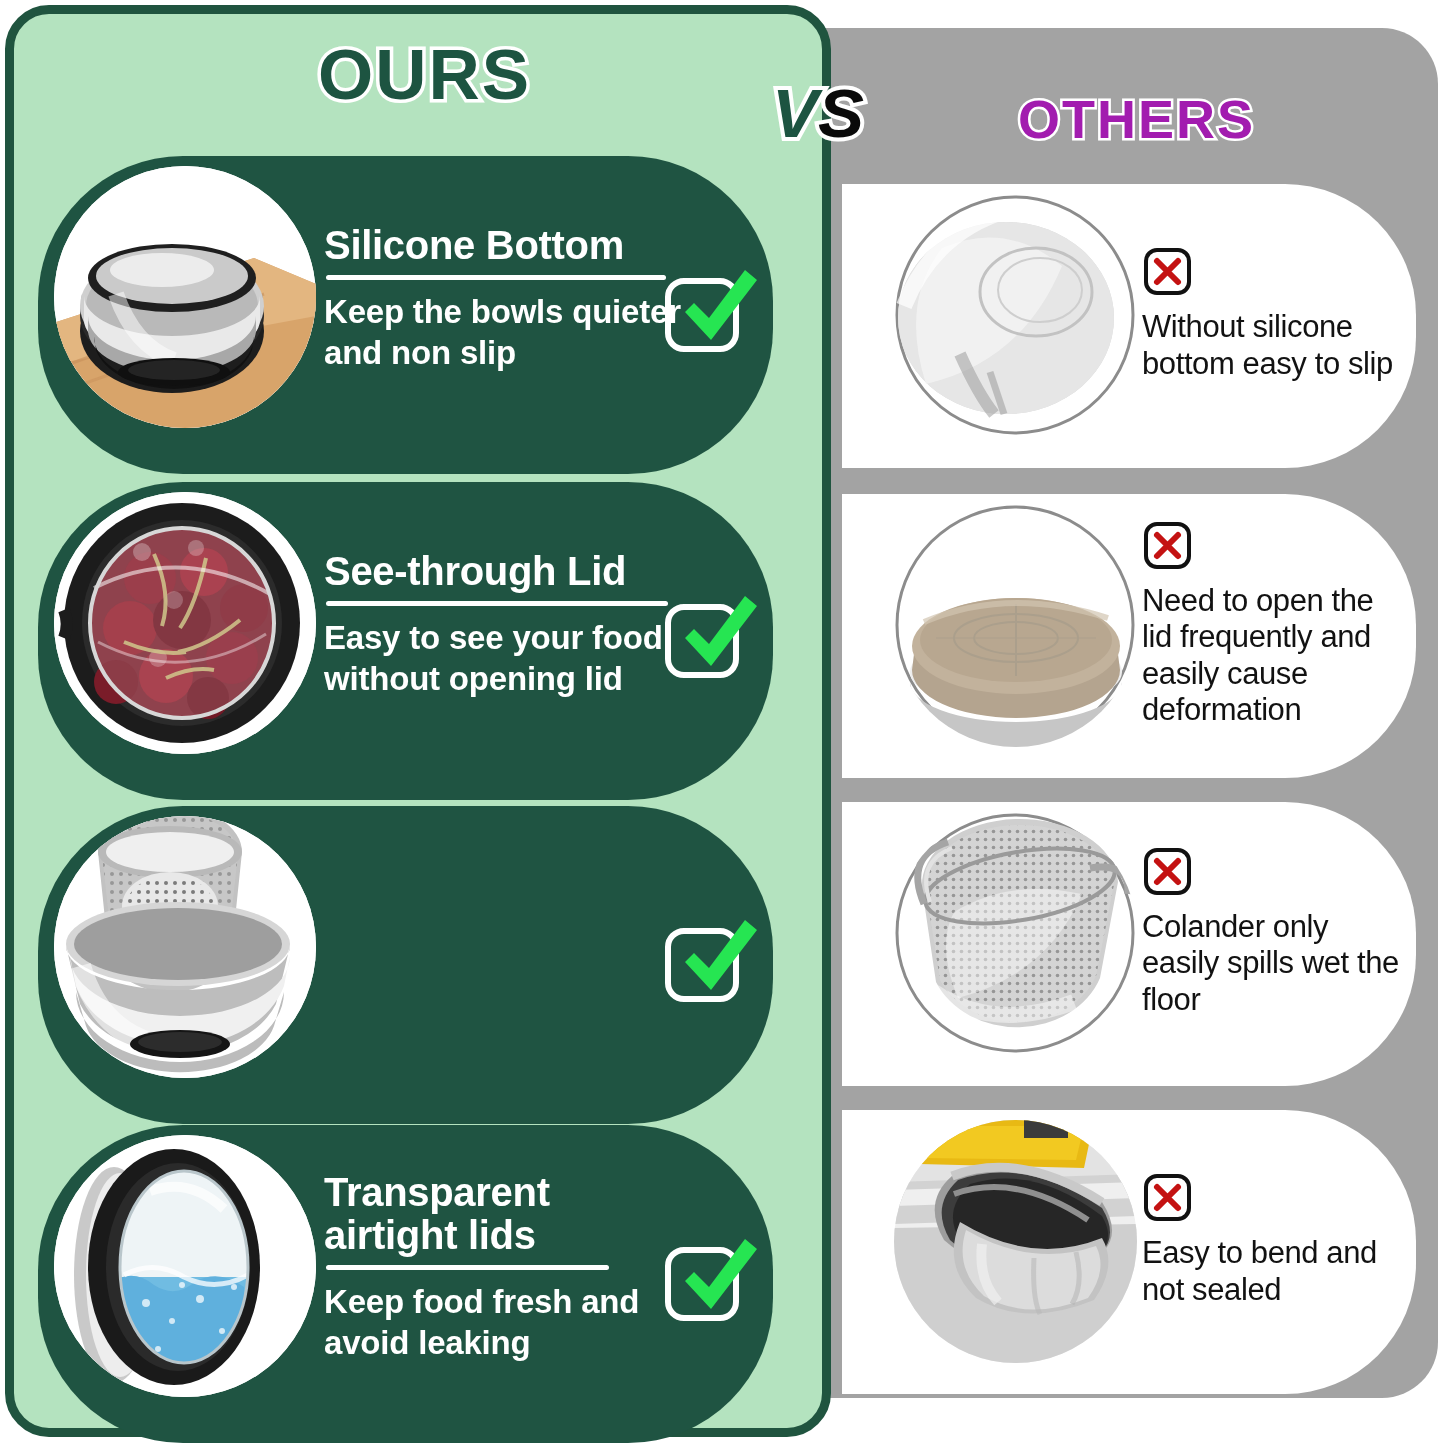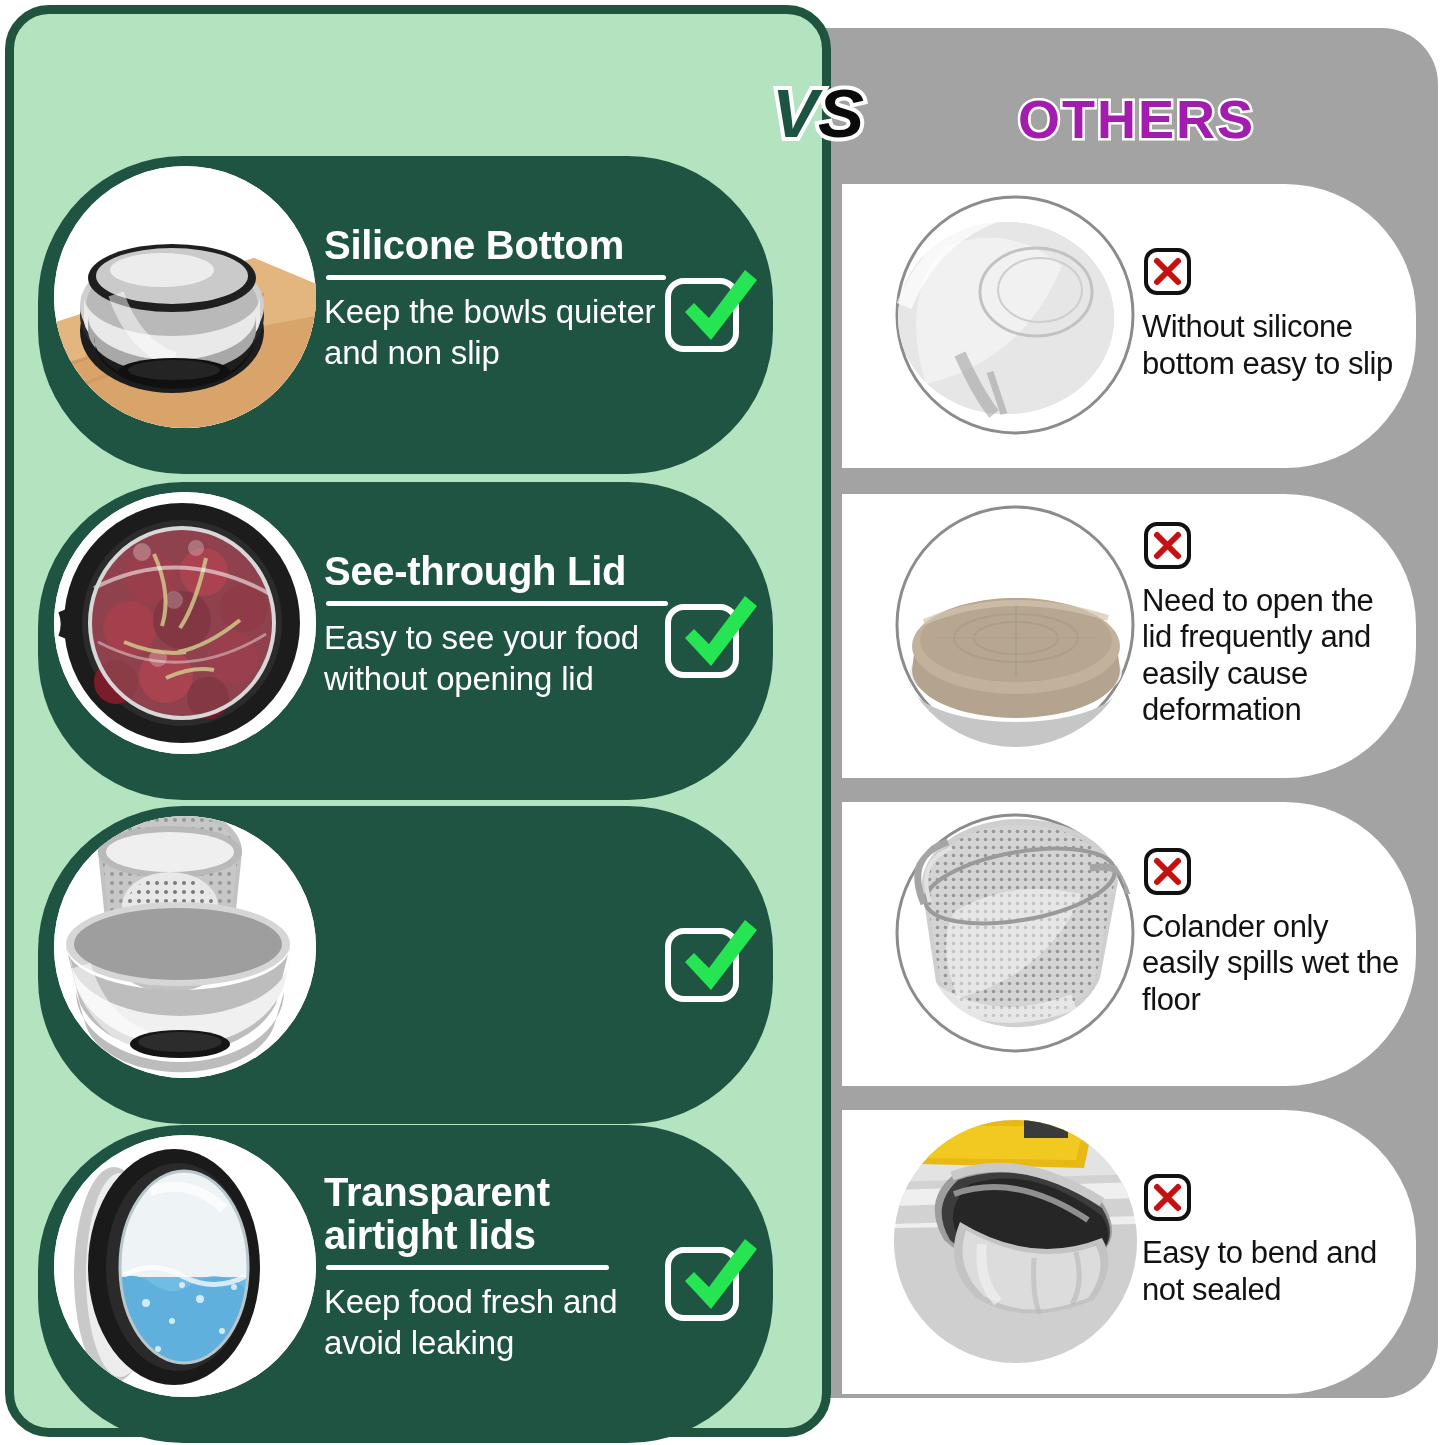--- a/index.html
+++ b/index.html
@@ -151,20 +151,21 @@
   }
   .ours-rule.w1 { width: 340px; }
   .ours-rule.w2 { width: 342px; }
   .ours-rule.w3 { width: 196px; }
   .ours-rule.w4 { width: 283px; }
   .ours-desc {
     color: #ffffff;
     font-size: 33px;
     line-height: 1.25;
     letter-spacing: -0.2px;
+    font-weight: bold;
   }
 
   .check-badge {
     position: absolute;
     right: 22px;
     top: 50%;
     transform: translateY(-50%);
     width: 86px;
     height: 86px;
   }
@@ -242,20 +243,21 @@
 </style>
 </head>
 <body>
 
 <div id="stage">
 
   <div class="others-panel"></div>
 
   <div class="ours-panel"></div>
 
+  <div class="hdr-ours">OURS</div>
   <div class="hdr-others">OTHERS</div>
   <div class="hdr-vs"><span class="v-green">V</span><span>S</span></div>
 
   <div class="ours-row r1">
     <div class="thumb-circle">
       <svg class="thumb-art" viewBox="0 0 262 262">
         <rect width="262" height="262" fill="#ffffff"></rect>
         <g>
           <polygon points="-10,160 200,92 262,118 262,262 -10,262" fill="#d8a46a"></polygon>
           <polygon points="-10,160 200,92 262,118 262,150 -10,200" fill="#e3b680"></polygon>

